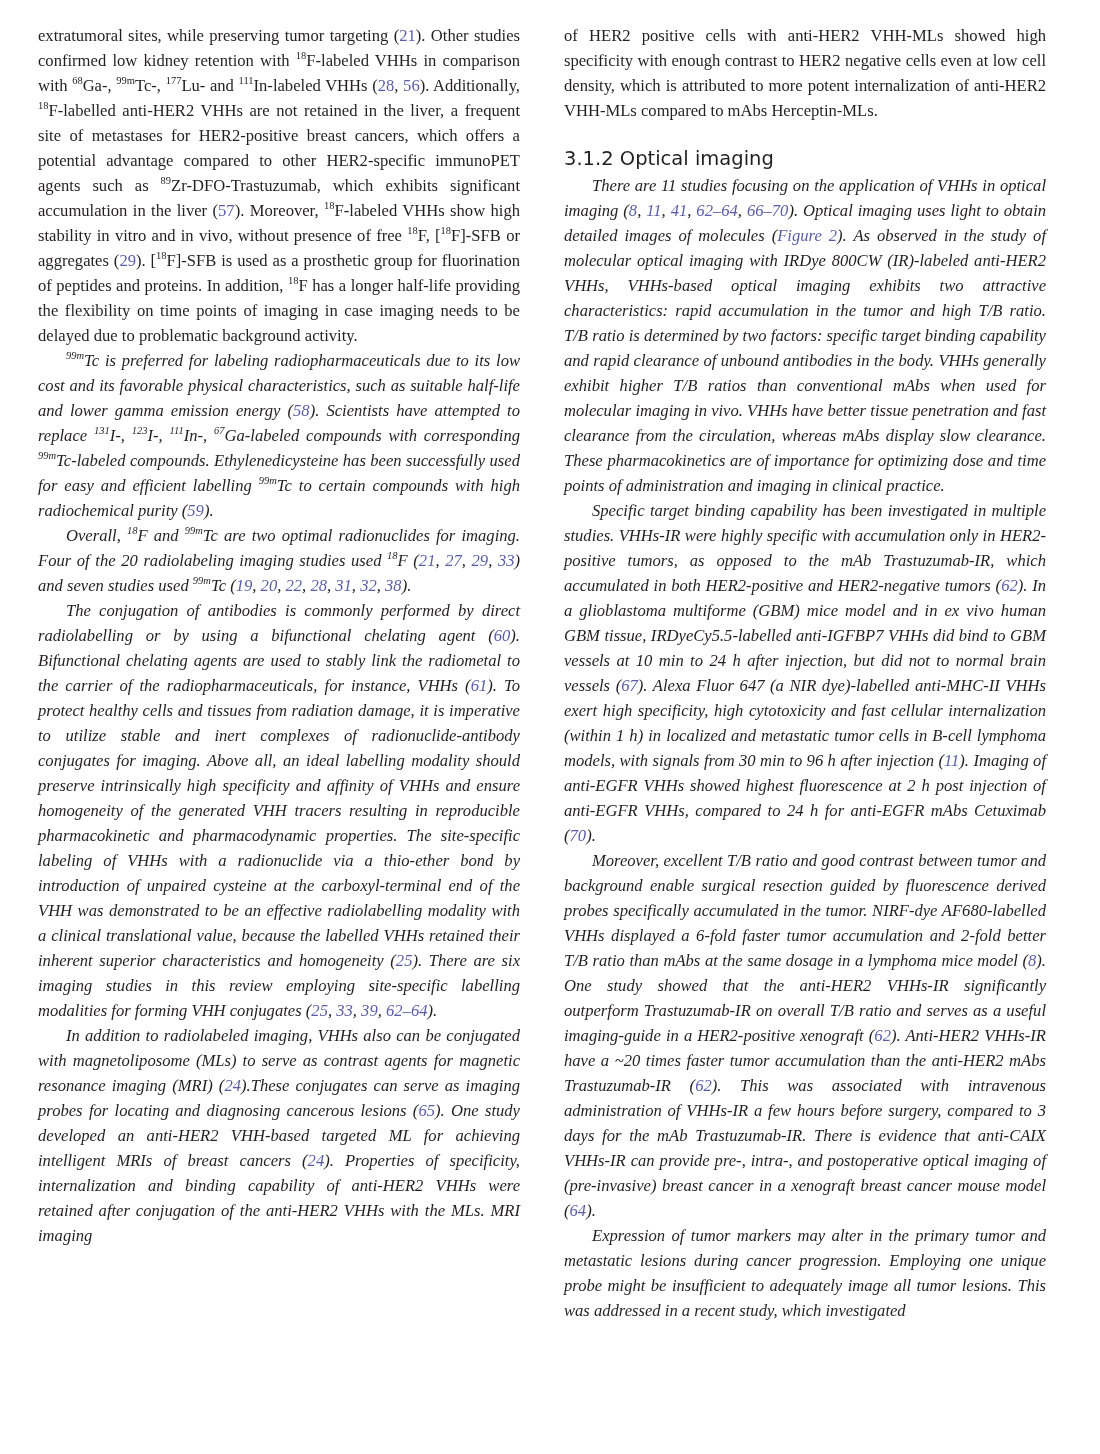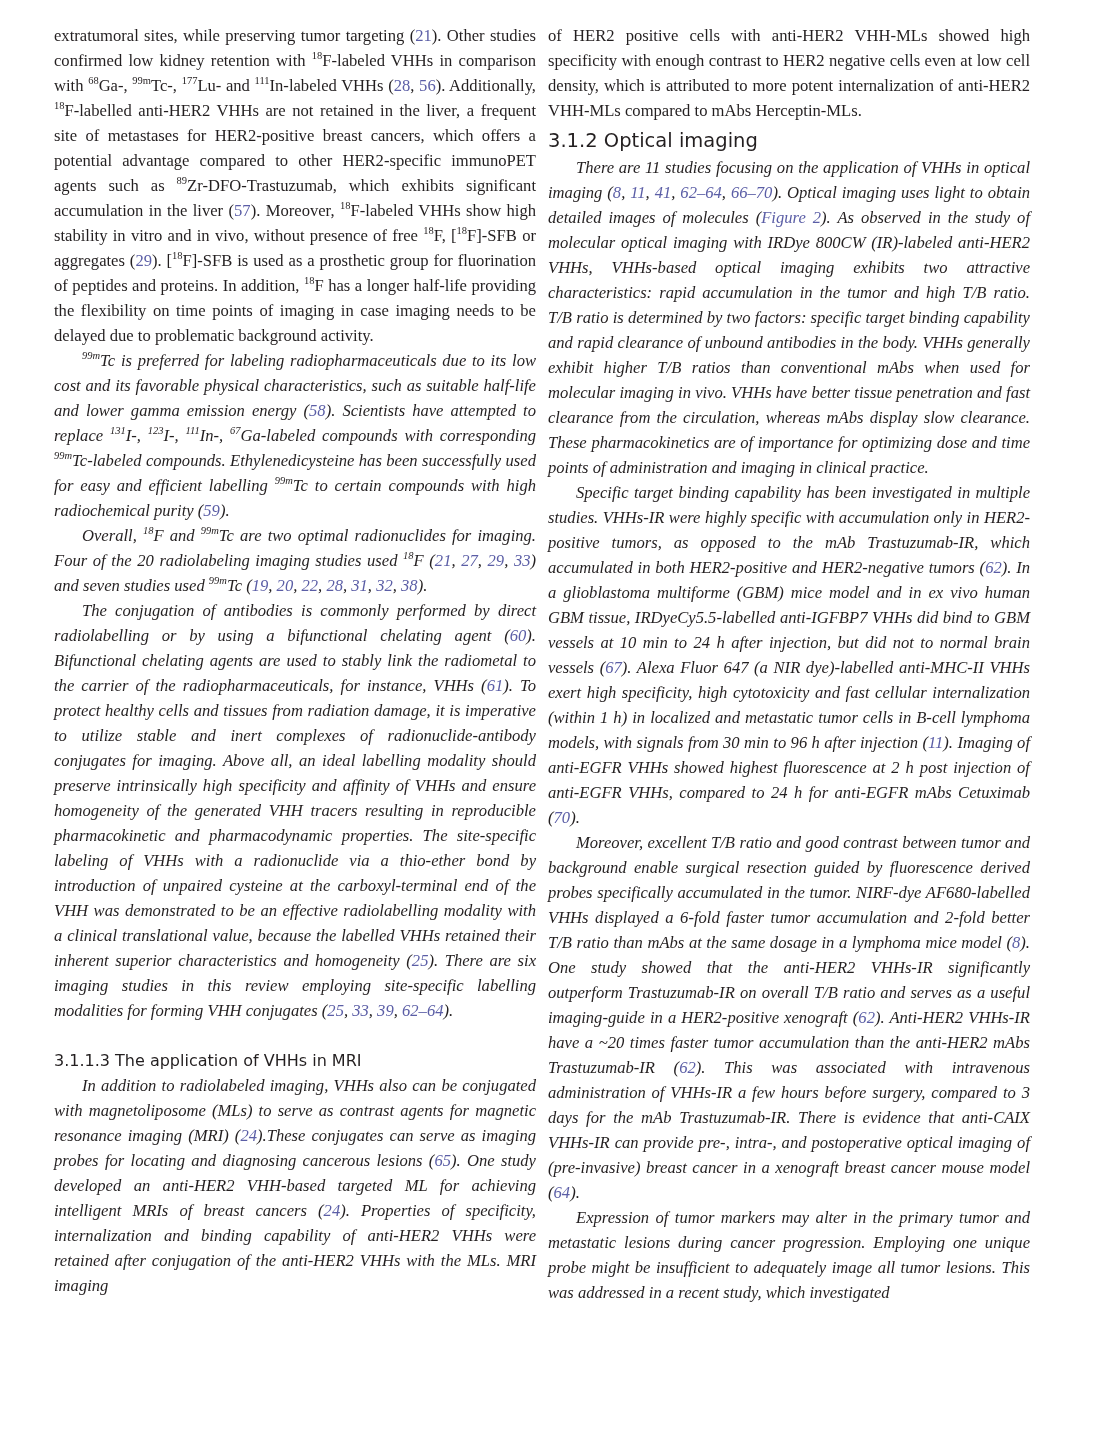--- a/index.html
+++ b/index.html
@@ -1,37 +1,36 @@
 <!DOCTYPE html>
 <html><head>
 <meta charset="utf-8">
 <style>
   html, body { margin:0; padding:0; background:#ffffff; }
   body { width:1100px; height:1454px; position:relative; overflow:hidden;
          font-family:"Liberation Serif", "DejaVu Serif", serif; color:#231f20; }
   .col { position:absolute; top:23px; width:482px; font-size:16.6px; line-height:25px; text-align:justify; }
-  .col-left { left:54px; }
-  .col-right { left:548px; }
+  .col-left { left:38px; }
+  .col-right { left:564px; }
   p { margin:0; text-indent:0; }
   p.ind { text-indent:28px;font-style:italic; }
   .ref { color:#5b5ea6; }
   sup { font-size:10.5px; line-height:0; vertical-align:7px; }
   h3 { font-family:"DejaVu Sans", "Liberation Sans", sans-serif; font-weight:normal; margin:0; color:#231f20; }
-  h3.sec { font-size:19.5px; line-height:28px; margin-top:4px; margin-bottom:0; }
+  h3.sec { font-size:19.5px; line-height:28px; margin-top:22px; margin-bottom:0; }
   h3.subsec { font-size:16px; line-height:25px; margin-top:25px; }
 </style>
 </head>
 <body>
 
 <div class="col col-left">
   <p><span>extratumoral sites, while preserving tumor targeting (</span><a class="ref">21</a><span>). Other studies confirmed low kidney retention with </span><sup>18</sup><span>F-labeled VHHs in comparison with </span><sup>68</sup><span>Ga-, </span><sup>99m</sup><span>Tc-, </span><sup>177</sup><span>Lu- and </span><sup>111</sup><span>In-labeled VHHs (</span><a class="ref">28</a><span>, </span><a class="ref">56</a><span>). Additionally, </span><sup>18</sup><span>F-labelled anti-HER2 VHHs are not retained in the liver, a frequent site of metastases for HER2-positive breast cancers, which offers a potential advantage compared to other HER2-specific immunoPET agents such as </span><sup>89</sup><span>Zr-DFO-Trastuzumab, which exhibits significant accumulation in the liver (</span><a class="ref">57</a><span>). Moreover, </span><sup>18</sup><span>F-labeled VHHs show high stability in vitro and in vivo, without presence of free </span><sup>18</sup><span>F, [</span><sup>18</sup><span>F]-SFB or aggregates (</span><a class="ref">29</a><span>). [</span><sup>18</sup><span>F]-SFB is used as a prosthetic group for fluorination of peptides and proteins. In addition, </span><sup>18</sup><span>F has a longer half-life providing the flexibility on time points of imaging in case imaging needs to be delayed due to problematic background activity.</span></p>
   <p class="ind"><sup>99m</sup><span>Tc is preferred for labeling radiopharmaceuticals due to its low cost and its favorable physical characteristics, such as suitable half-life and lower gamma emission energy (</span><a class="ref">58</a><span>). Scientists have attempted to replace </span><sup>131</sup><span>I-, </span><sup>123</sup><span>I-, </span><sup>111</sup><span>In-, </span><sup>67</sup><span>Ga-labeled compounds with corresponding </span><sup>99m</sup><span>Tc-labeled compounds. Ethylenedicysteine has been successfully used for easy and efficient labelling </span><sup>99m</sup><span>Tc to certain compounds with high radiochemical purity (</span><a class="ref">59</a><span>).</span></p>
   <p class="ind"><span>Overall, </span><sup>18</sup><span>F and </span><sup>99m</sup><span>Tc are two optimal radionuclides for imaging. Four of the 20 radiolabeling imaging studies used </span><sup>18</sup><span>F (</span><a class="ref">21</a><span>, </span><a class="ref">27</a><span>, </span><a class="ref">29</a><span>, </span><a class="ref">33</a><span>) and seven studies used </span><sup>99m</sup><span>Tc (</span><a class="ref">19</a><span>, </span><a class="ref">20</a><span>, </span><a class="ref">22</a><span>, </span><a class="ref">28</a><span>, </span><a class="ref">31</a><span>, </span><a class="ref">32</a><span>, </span><a class="ref">38</a><span>).</span></p>
   <p class="ind"><span>The conjugation of antibodies is commonly performed by direct radiolabelling or by using a bifunctional chelating agent (</span><a class="ref">60</a><span>). Bifunctional chelating agents are used to stably link the radiometal to the carrier of the radiopharmaceuticals, for instance, VHHs (</span><a class="ref">61</a><span>). To protect healthy cells and tissues from radiation damage, it is imperative to utilize stable and inert complexes of radionuclide-antibody conjugates for imaging. Above all, an ideal labelling modality should preserve intrinsically high specificity and affinity of VHHs and ensure homogeneity of the generated VHH tracers resulting in reproducible pharmacokinetic and pharmacodynamic properties. The site-specific labeling of VHHs with a radionuclide via a thio-ether bond by introduction of unpaired cysteine at the carboxyl-terminal end of the VHH was demonstrated to be an effective radiolabelling modality with a clinical translational value, because the labelled VHHs retained their inherent superior characteristics and homogeneity (</span><a class="ref">25</a><span>). There are six imaging studies in this review employing site-specific labelling modalities for forming VHH conjugates (</span><a class="ref">25</a><span>, </span><a class="ref">33</a><span>, </span><a class="ref">39</a><span>, </span><a class="ref">62–64</a><span>).</span></p>
-  <h3 class="subsec">3.1.1.3 The application of VHHs in MRI</h3>
   <p class="ind"><span>In addition to radiolabeled imaging, VHHs also can be conjugated with magnetoliposome (MLs) to serve as contrast agents for magnetic resonance imaging (MRI) (</span><a class="ref">24</a><span>).These conjugates can serve as imaging probes for locating and diagnosing cancerous lesions (</span><a class="ref">65</a><span>). One study developed an anti-HER2 VHH-based targeted ML for achieving intelligent MRIs of breast cancers (</span><a class="ref">24</a><span>). Properties of specificity, internalization and binding capability of anti-HER2 VHHs were retained after conjugation of the anti-HER2 VHHs with the MLs. MRI imaging</span></p>
 </div>
 
 <div class="col col-right">
   <p><span>of HER2 positive cells with anti-HER2 VHH-MLs showed high specificity with enough contrast to HER2 negative cells even at low cell density, which is attributed to more potent internalization of anti-HER2 VHH-MLs compared to mAbs Herceptin-MLs.</span></p>
   <h3 class="sec">3.1.2 Optical imaging</h3>
   <p class="ind"><span>There are 11 studies focusing on the application of VHHs in optical imaging (</span><a class="ref">8</a><span>, </span><a class="ref">11</a><span>, </span><a class="ref">41</a><span>, </span><a class="ref">62–64</a><span>, </span><a class="ref">66–70</a><span>). Optical imaging uses light to obtain detailed images of molecules (</span><a class="ref">Figure 2</a><span>). As observed in the study of molecular optical imaging with IRDye 800CW (IR)-labeled anti-HER2 VHHs, VHHs-based optical imaging exhibits two attractive characteristics: rapid accumulation in the tumor and high T/B ratio. T/B ratio is determined by two factors: specific target binding capability and rapid clearance of unbound antibodies in the body. VHHs generally exhibit higher T/B ratios than conventional mAbs when used for molecular imaging in vivo. VHHs have better tissue penetration and fast clearance from the circulation, whereas mAbs display slow clearance. These pharmacokinetics are of importance for optimizing dose and time points of administration and imaging in clinical practice.</span></p>
   <p class="ind"><span>Specific target binding capability has been investigated in multiple studies. VHHs-IR were highly specific with accumulation only in HER2-positive tumors, as opposed to the mAb Trastuzumab-IR, which accumulated in both HER2-positive and HER2-negative tumors (</span><a class="ref">62</a><span>). In a glioblastoma multiforme (GBM) mice model and in ex vivo human GBM tissue, IRDyeCy5.5-labelled anti-IGFBP7 VHHs did bind to GBM vessels at 10 min to 24 h after injection, but did not to normal brain vessels (</span><a class="ref">67</a><span>). Alexa Fluor 647 (a NIR dye)-labelled anti-MHC-II VHHs exert high specificity, high cytotoxicity and fast cellular internalization (within 1 h) in localized and metastatic tumor cells in B-cell lymphoma models, with signals from 30 min to 96 h after injection (</span><a class="ref">11</a><span>). Imaging of anti-EGFR VHHs showed highest fluorescence at 2 h post injection of anti-EGFR VHHs, compared to 24 h for anti-EGFR mAbs Cetuximab (</span><a class="ref">70</a><span>).</span></p>
   <p class="ind"><span>Moreover, excellent T/B ratio and good contrast between tumor and background enable surgical resection guided by fluorescence derived probes specifically accumulated in the tumor. NIRF-dye AF680-labelled VHHs displayed a 6-fold faster tumor accumulation and 2-fold better T/B ratio than mAbs at the same dosage in a lymphoma mice model (</span><a class="ref">8</a><span>). One study showed that the anti-HER2 VHHs-IR significantly outperform Trastuzumab-IR on overall T/B ratio and serves as a useful imaging-guide in a HER2-positive xenograft (</span><a class="ref">62</a><span>). Anti-HER2 VHHs-IR have a ~20 times faster tumor accumulation than the anti-HER2 mAbs Trastuzumab-IR (</span><a class="ref">62</a><span>). This was associated with intravenous administration of VHHs-IR a few hours before surgery, compared to 3 days for the mAb Trastuzumab-IR. There is evidence that anti-CAIX VHHs-IR can provide pre-, intra-, and postoperative optical imaging of (pre-invasive) breast cancer in a xenograft breast cancer mouse model (</span><a class="ref">64</a><span>).</span></p>
   <p class="ind"><span>Expression of tumor markers may alter in the primary tumor and metastatic lesions during cancer progression. Employing one unique probe might be insufficient to adequately image all tumor lesions. This was addressed in a recent study, which investigated</span></p>

